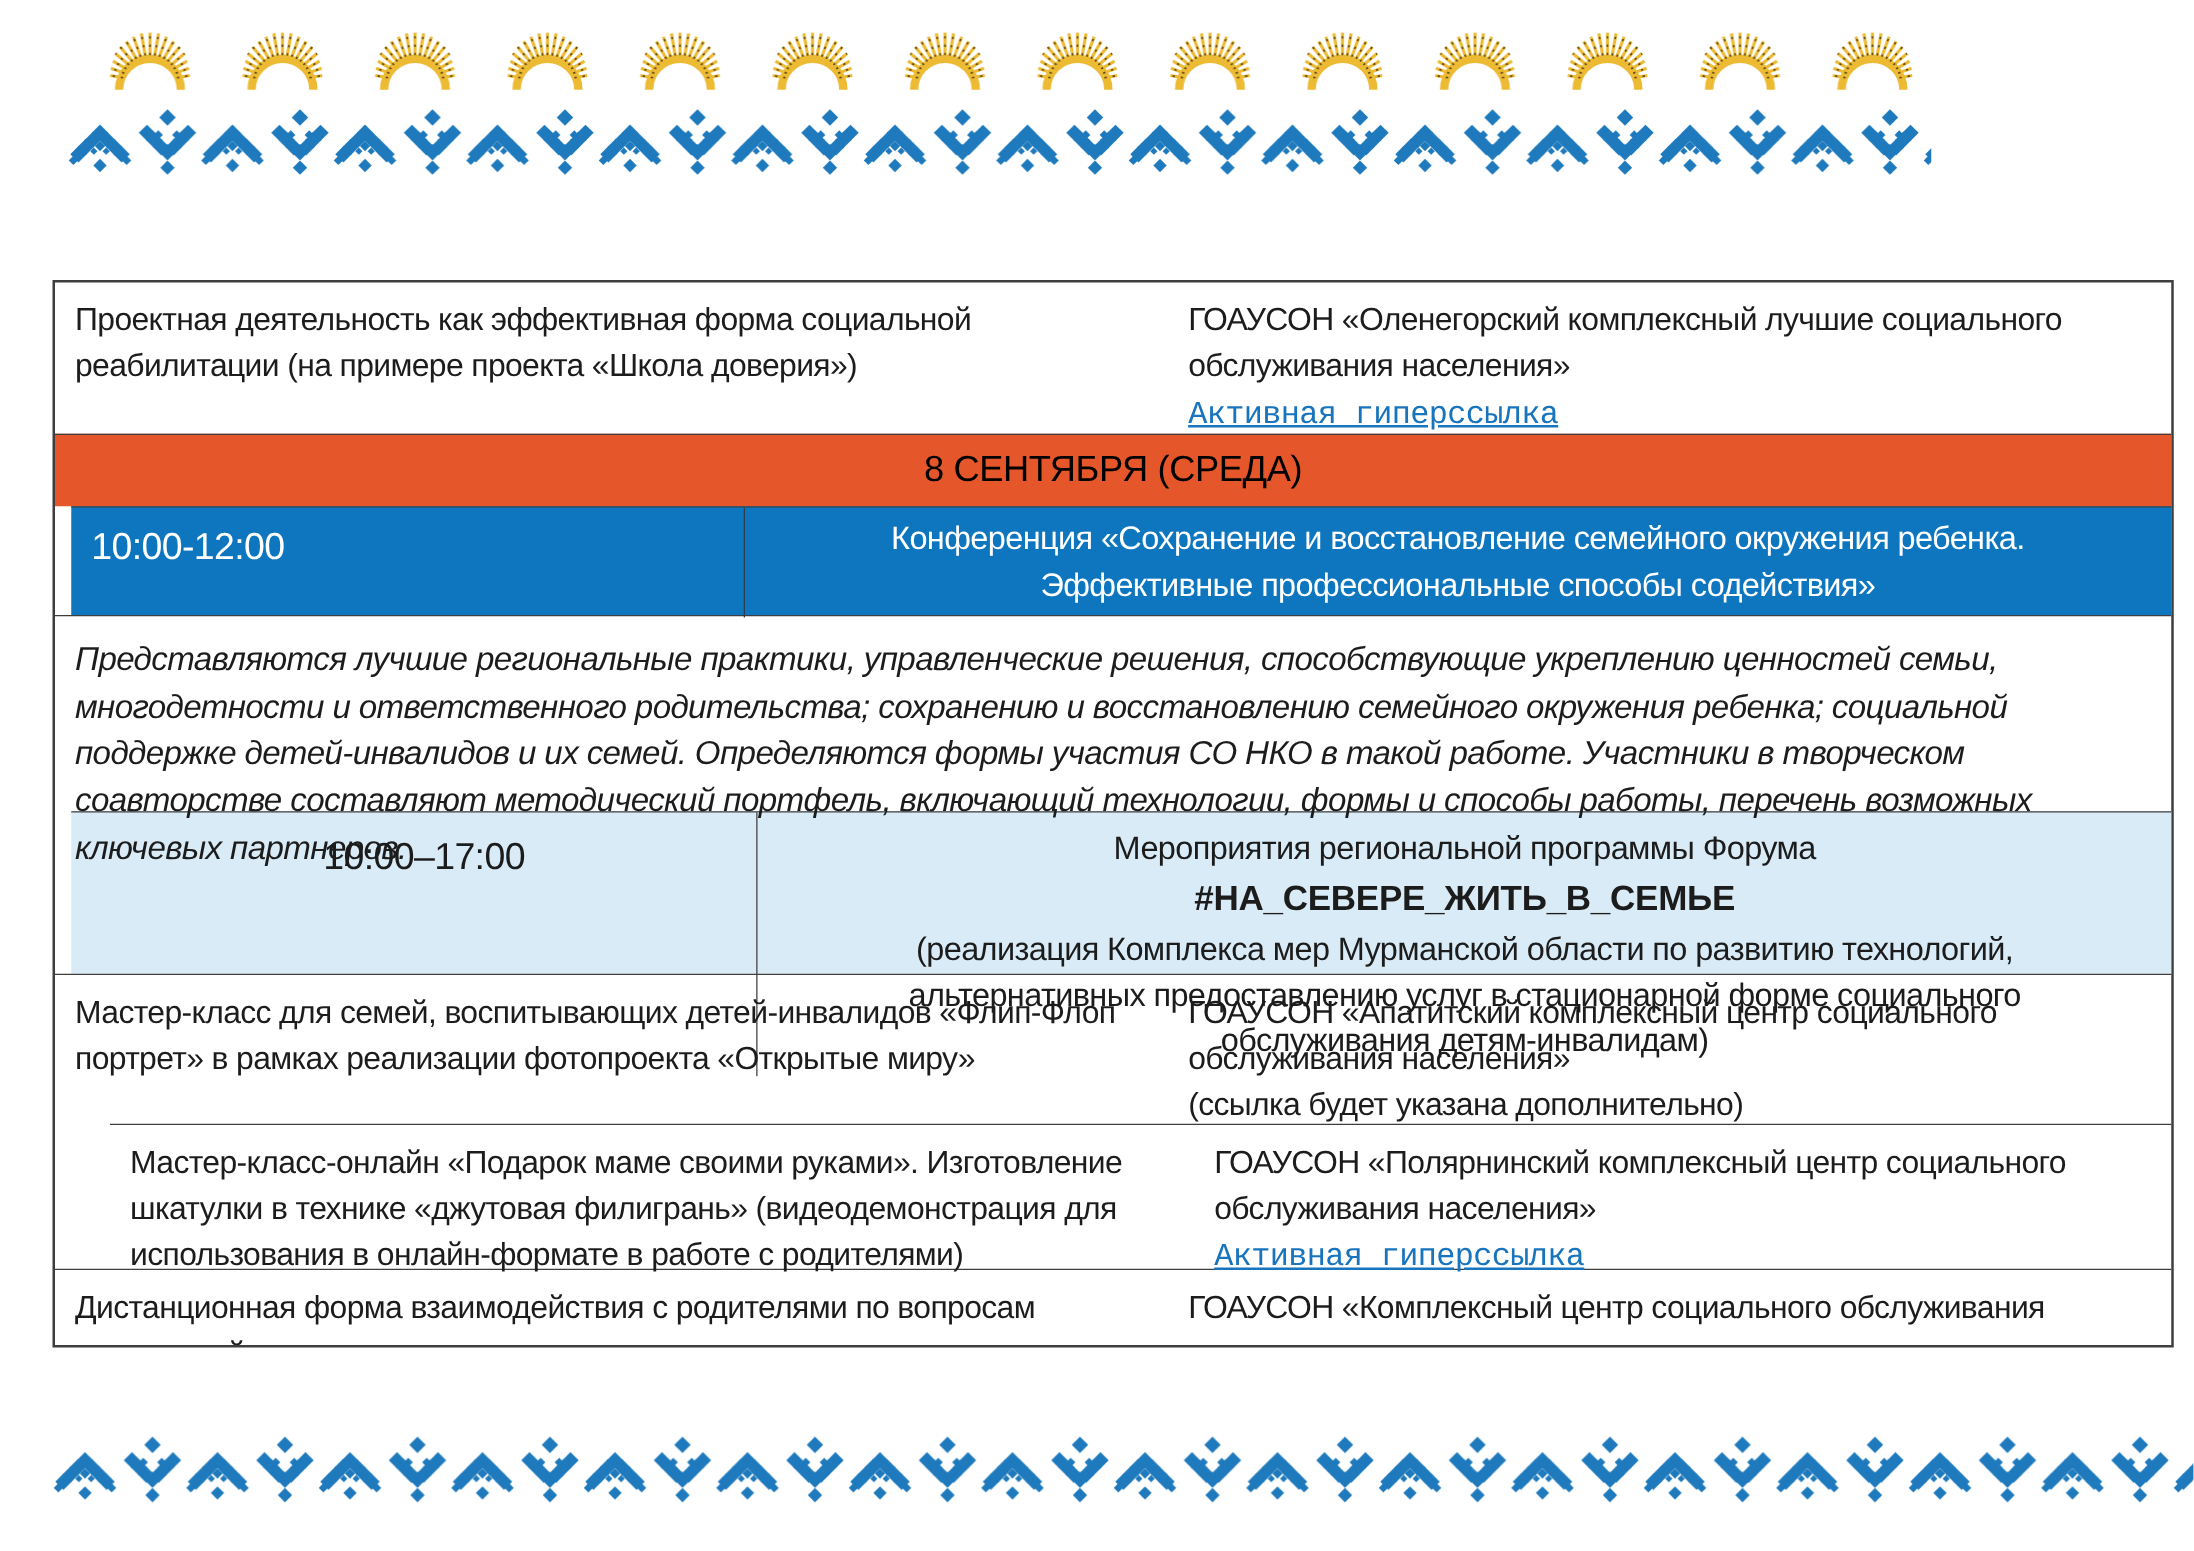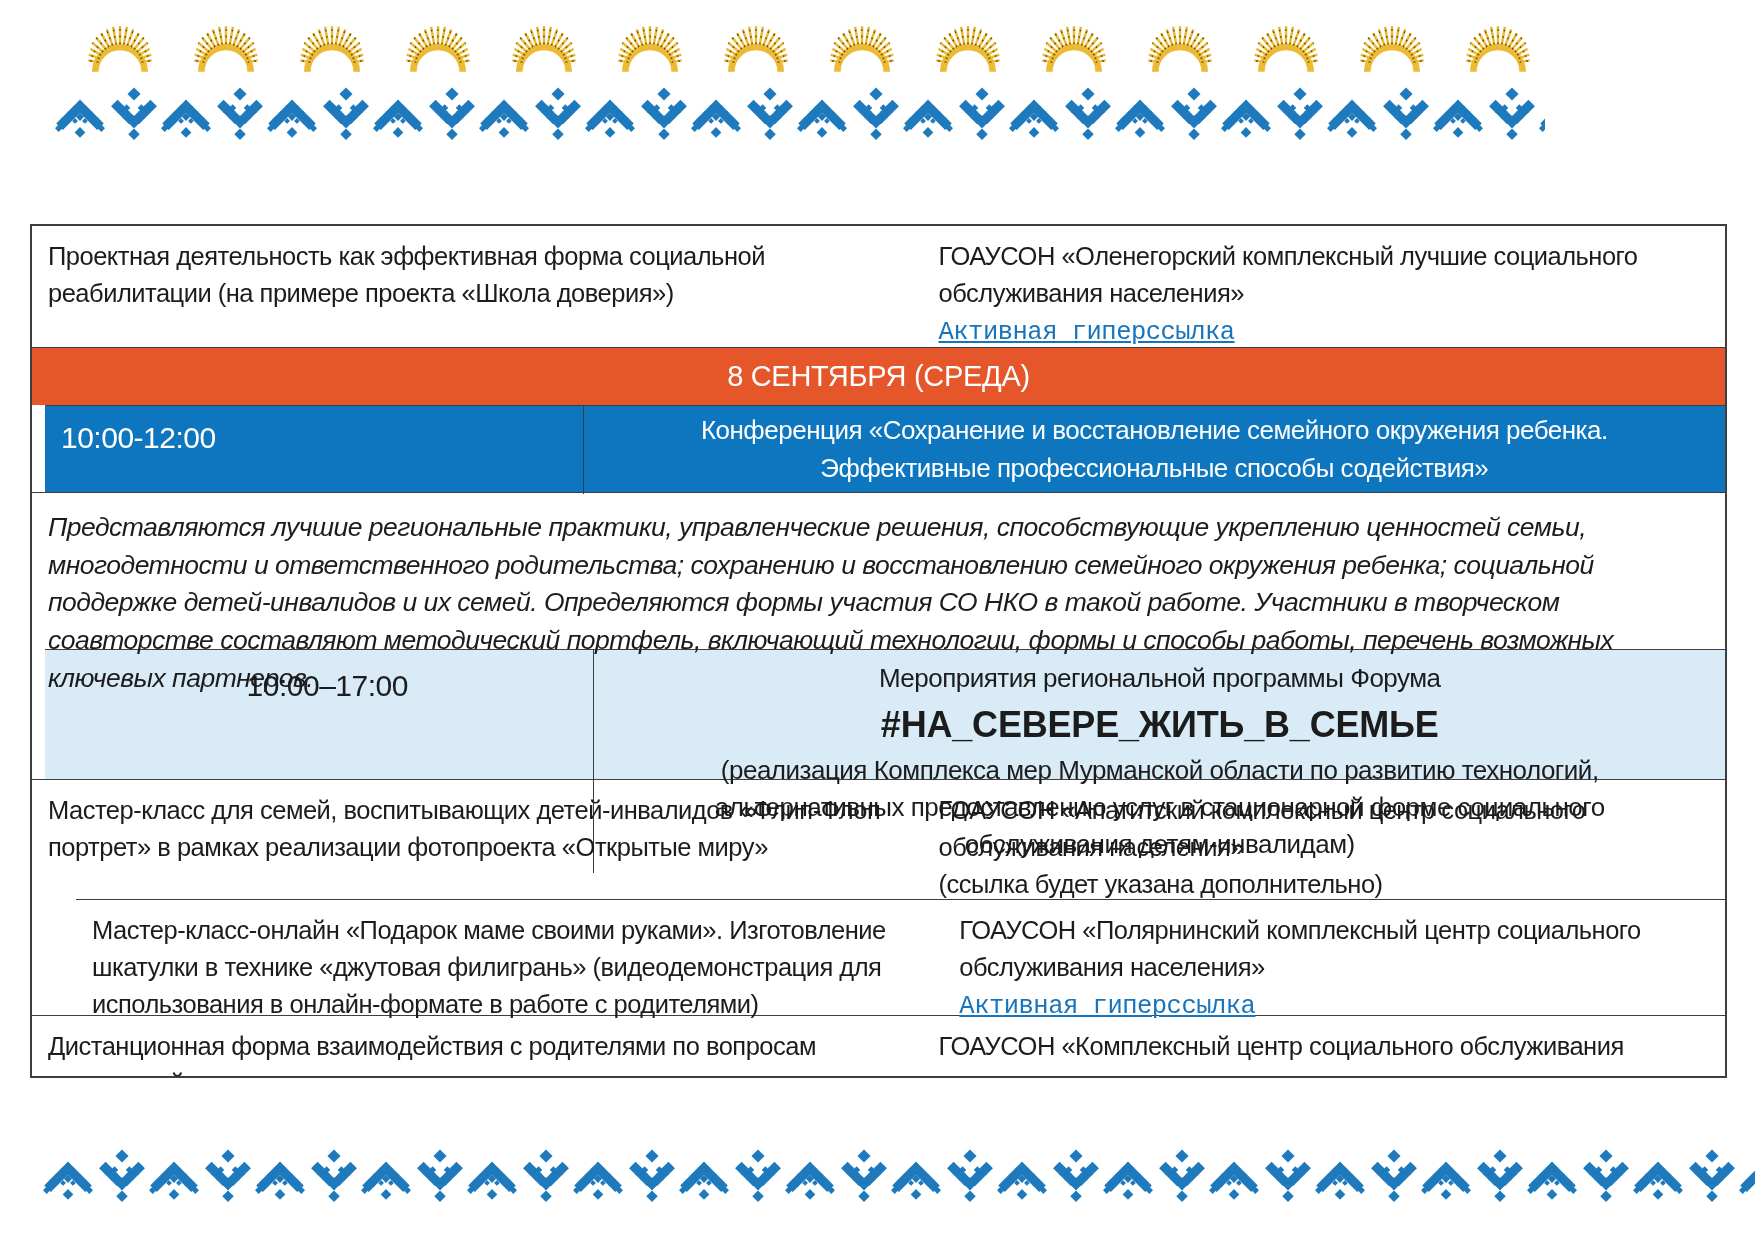--- a/index.html
+++ b/index.html
@@ -22,49 +22,49 @@
     letter-spacing:-0.5px;
   }
   .ornament{position:absolute;left:0;width:1755px;display:block;}
   #ornament-top{top:18px;height:132px;}
   #ornament-bottom{top:1130px;height:95px;}
   .blue-motif{fill:var(--ornament-blue);}
   .gold-stroke{stroke:var(--ornament-gold);}
   .speckle{stroke:var(--ornament-speckle);}
 
   .schedule-table{
-    position:absolute;left:30px;top:224px;width:1697px;
+    position:absolute;left:42px;top:224px;width:1697px;
     border:2px solid var(--border-gray);
     background:#fff;
     font-size:25.5px;line-height:1.46;
   }
   .row{border-top:1.5px solid var(--border-gray);}
   .row:first-child{border-top:none;}
   .two-col{display:grid;grid-template-columns:52.6% 47.4%;}
   .time-col{display:grid;grid-template-columns:32% 68%;margin-left:13px;}
   .cell{padding:12px 16px;}
   .r1{height:121px;}
   .day-header{
-    height:58px;background:var(--accent-orange);color:#ffffff;
+    height:58px;background:var(--accent-orange);color:#000000;
     display:flex;align-items:center;justify-content:center;
     font-size:29px;letter-spacing:-0.3px;
   }
   .conference-row{height:87px;background:var(--primary-blue);color:#fff;}
   .conference-row .divider{border-left:1.5px solid #2b3e4e;}
   .time-text{font-size:30px;padding-top:10px;}
   .event-cell{
     display:flex;align-items:center;justify-content:center;
     text-align:center;font-size:26px;padding:6px 60px;
   }
   .desc-row{height:157px;padding:16px 16px;font-style:italic;font-size:26.5px;line-height:1.42;}
   .program-row{height:130px;background:var(--light-blue);padding-left:16px;}
   .program-row .divider{border-left:1.5px solid var(--border-gray);}
   .program-time{text-align:center;font-size:30px;padding-top:14px;}
   .program-right{text-align:center;padding:10px 44px;font-size:26px;line-height:1.42;}
-  .hashtag-line{font-weight:bold;font-size:36px;letter-spacing:-0.2px;margin:2px 0;}
+  .hashtag-line{font-weight:bold;font-size:28px;letter-spacing:-0.2px;margin:2px 0;}
   .r5{height:120px;}
   .r6{height:116px;margin-left:44px;}
   .r7{height:61px;overflow:hidden;}
   a.hyperlink{color:var(--link-blue);text-decoration:underline;cursor:pointer;font-family:Liberation Mono, monospace;}
 </style>
 </head>
 <body>
 
 <svg id="ornament-top" class="ornament" viewBox="0 0 1755 132" xmlns="http://www.w3.org/2000/svg">
   <defs>

